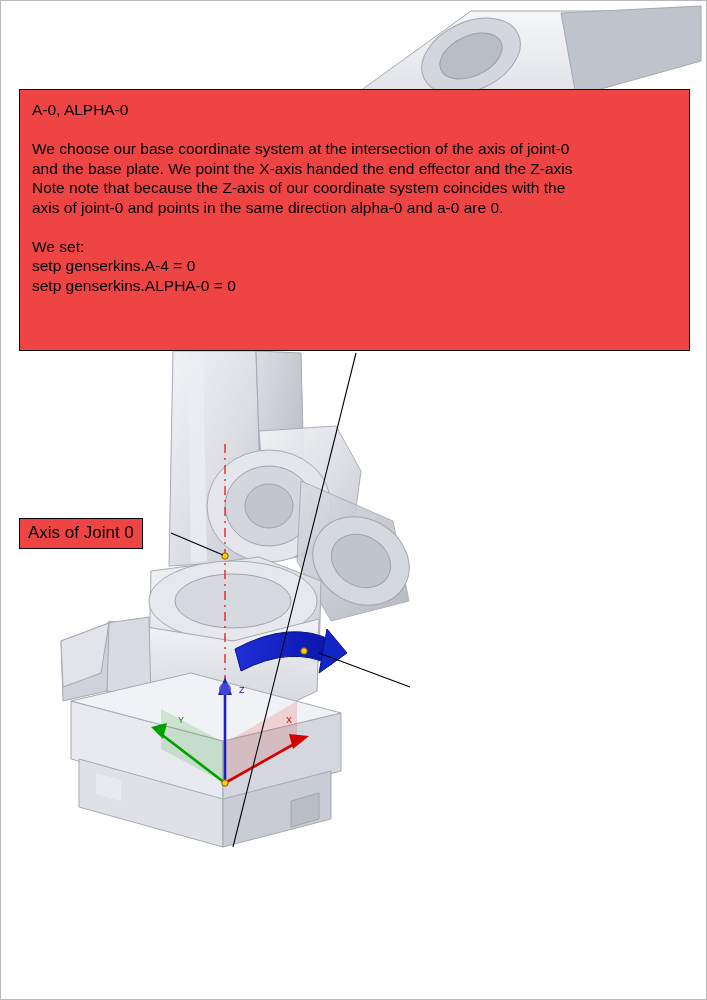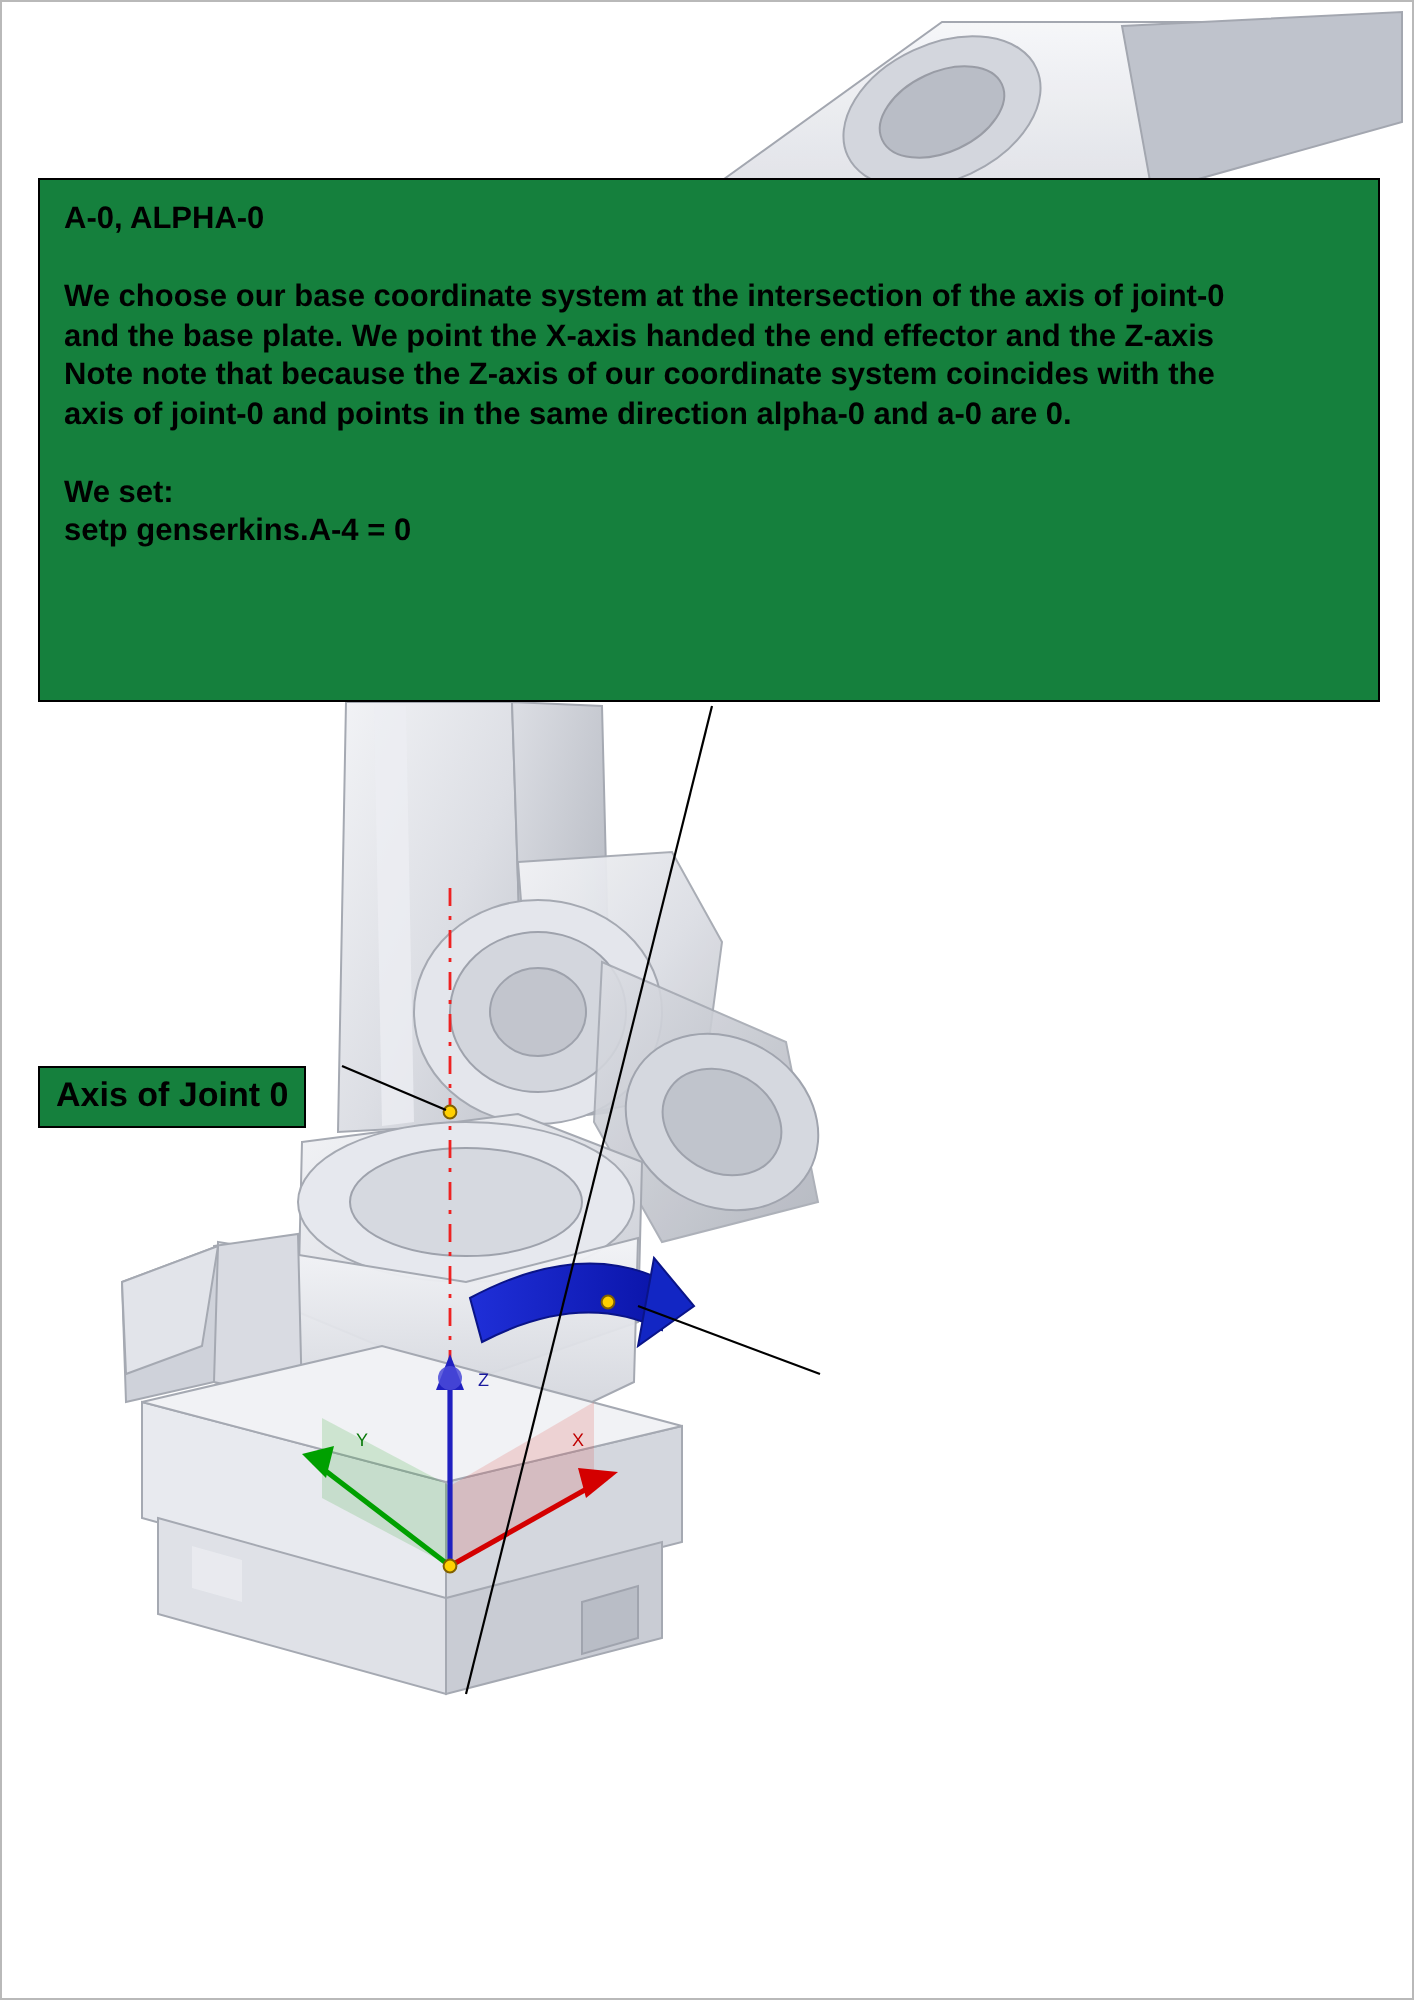--- a/index.html
+++ b/index.html
@@ -21,24 +21,23 @@
   }
   .robot-canvas {
     position: absolute;
     left: 0;
     top: 0;
     width: 707px;
     height: 1000px;
   }
   .callout {
     position: absolute;
-    background: #15803d;
+    background: #ef4444;
     border: 1px solid #000000;
     box-sizing: border-box;
-    font-weight: bold;
   }
   #main-note {
     left: 18px;
     top: 88px;
     width: 671px;
     height: 262px;
     padding: 10px 12px 8px 12px;
   }
   #main-note .note-line {
     font-size: 15.5px;
@@ -51,21 +50,21 @@
   }
   .small-label {
     font-size: 17px;
     color: #000000;
     padding: 4px 8px 5px 8px;
     white-space: nowrap;
     line-height: 20px;
   }
   #axis-label {
     left: 18px;
-    top: 532px;
+    top: 517px;
   }
   #rotation-label {
     left: 409px;
     top: 671px;
   }
   .axis-text {
     position: absolute;
     font-size: 9px;
     font-family: "Liberation Sans", sans-serif;
     pointer-events: none;
@@ -178,18 +177,19 @@
   <div class="callout" id="main-note">
     <div class="note-line">A-0, ALPHA-0</div>
     <div class="note-line blank"></div>
     <div class="note-line">We choose our base coordinate system at the intersection of the axis of joint-0</div>
     <div class="note-line">and the base plate. We point the X-axis handed the end effector and the Z-axis</div>
     <div class="note-line">Note note that because the Z-axis of our coordinate system coincides with the</div>
     <div class="note-line">axis of joint-0 and points in the same direction alpha-0 and a-0 are 0.</div>
     <div class="note-line blank"></div>
     <div class="note-line">We set:</div>
     <div class="note-line">setp genserkins.A-4 = 0</div>
+    <div class="note-line">setp genserkins.ALPHA-0 = 0</div>
   </div>
 
   <div class="callout small-label" id="axis-label">Axis of Joint 0</div>
 
 
 </div>
 
 </body></html>

